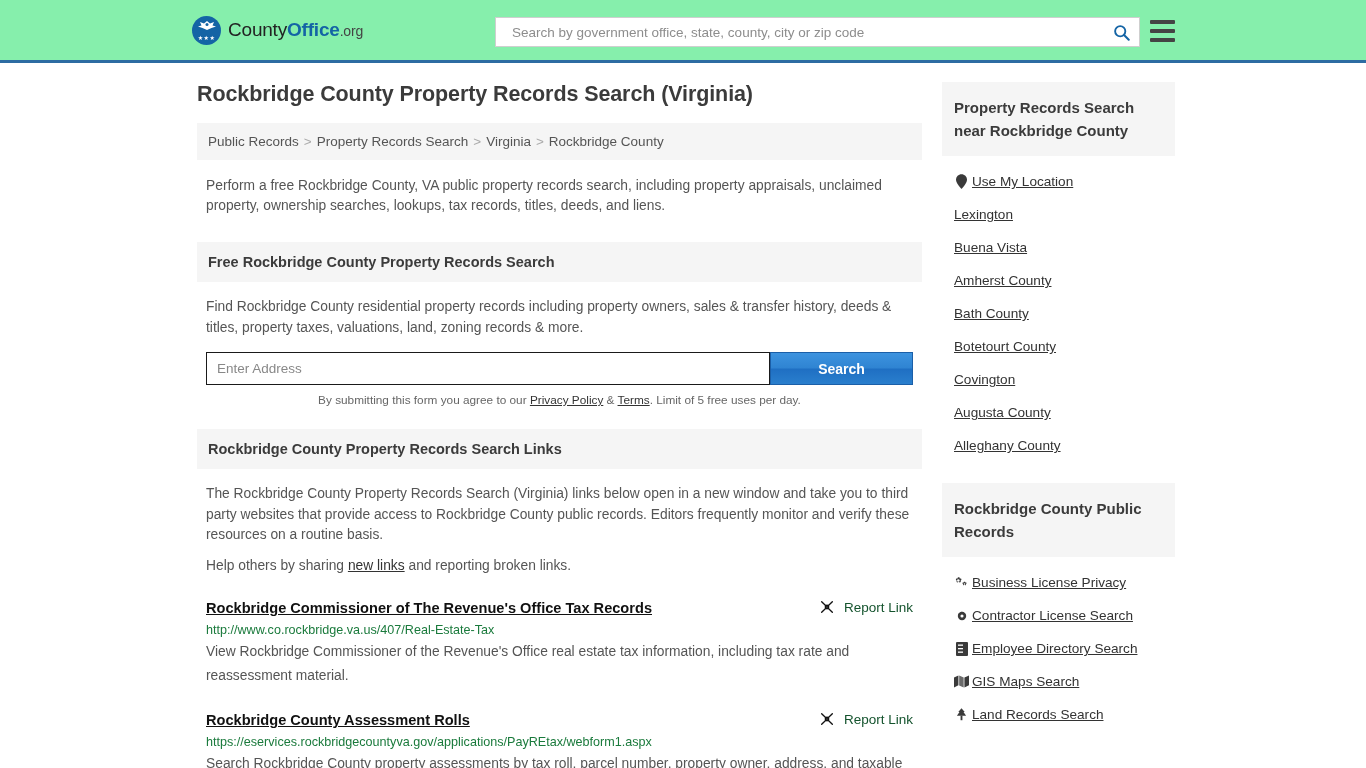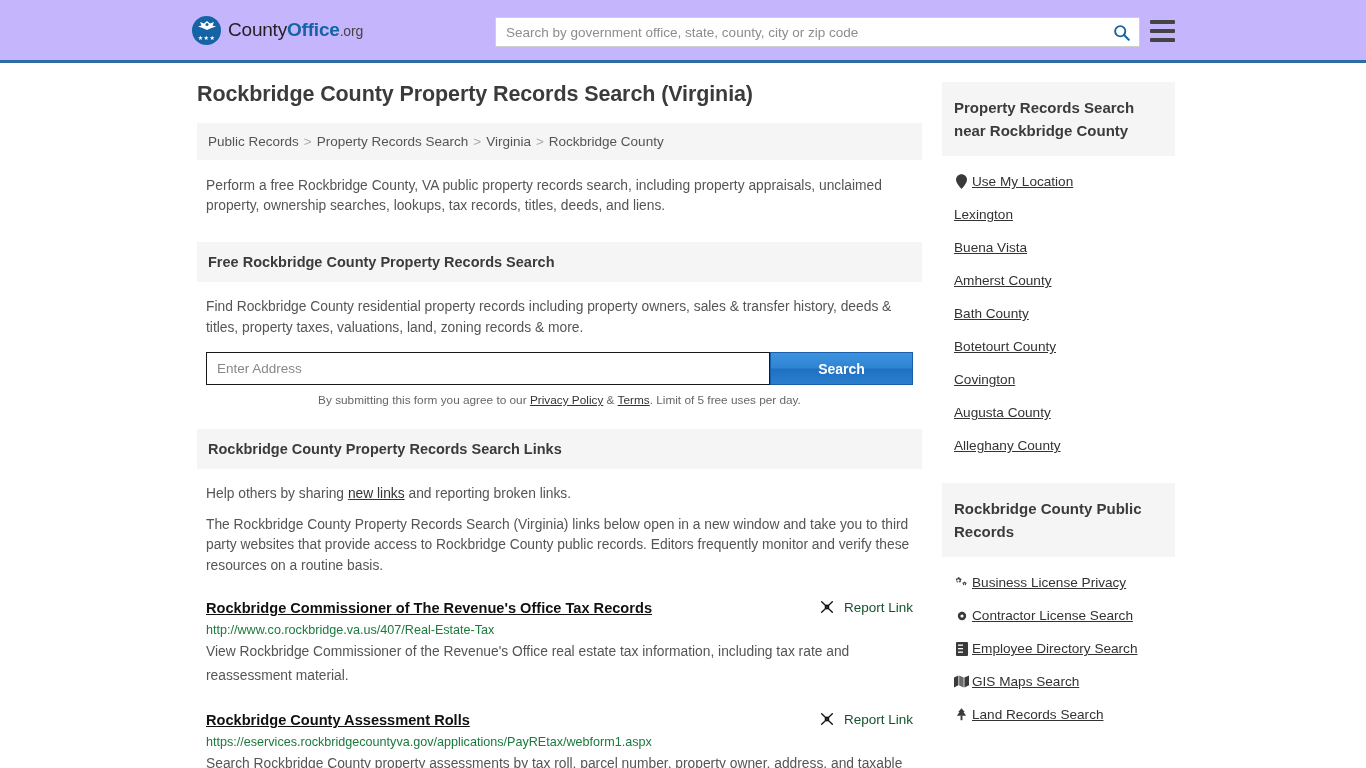--- a/index.html
+++ b/index.html
@@ -8,21 +8,21 @@
     width: 1366px; height: 768px;
     overflow: hidden;
     background: #ffffff;
     font-family: "Liberation Sans", sans-serif;
     color: #333;
   }
 
   
   .site-header {
     height: 63px;
-    background: #c4b5fd;
+    background: #86efac;
     border-bottom: 3px solid #2d6ca2;
     display: flex;
     align-items: center;
     position: relative;
   }
   .logo-wrap {
     display: flex;
     align-items: center;
     margin-left: 192px;
     text-decoration: none;
@@ -71,21 +71,21 @@
     background: #fff;
     border: 1px solid #cfcfcf;
     display: flex;
     align-items: center;
   }
   .header-search input {
     flex: 1 1 auto;
     border: none;
     outline: none;
     height: 100%;
-    padding: 0 10px;
+    padding: 0 16px;
     font-size: 13.5px;
     font-family: "Liberation Sans", sans-serif;
     color: #444;
     background: transparent;
   }
   .header-search input::placeholder { color: #8d8d8d; }
   .hdr-search-btn {
     width: 36px; height: 100%;
     background: transparent;
     border: none;
@@ -324,22 +324,22 @@
     </div>
 
     <div class="addr-form">
       <input class="addr-input" type="text" placeholder="Enter Address" style="">
       <button class="addr-submit">Search</button>
     </div>
     <div class="form-disclaimer"><span>By submitting this form you agree to our </span><a>Privacy Policy</a><span> &amp; </span><a>Terms</a><span>. Limit of 5 free uses per day.</span></div>
 
     <div class="panel-head">Rockbridge County Property Records Search Links</div>
     <div class="panel-body">
+      <p>The Rockbridge County Property Records Search (Virginia) links below open in a new window and take you to third party websites that provide access to Rockbridge County public records. Editors frequently monitor and verify these resources on a routine basis.</p>
       <p><span>Help others by sharing </span><a>new links</a><span> and reporting broken links.</span></p>
-      <p>The Rockbridge County Property Records Search (Virginia) links below open in a new window and take you to third party websites that provide access to Rockbridge County public records. Editors frequently monitor and verify these resources on a routine basis.</p>
     </div>
 
     <div class="result">
       <div class="result-head">
         <a class="result-title">Rockbridge Commissioner of The Revenue's Office Tax Records</a>
         <span class="report-link">
           <svg width="16" height="16" viewBox="0 0 24 24">
             <path d="M4 4 L11 11 M13 13 L20 20" stroke="#111" stroke-width="2" fill="none" stroke-linecap="round"></path>
             <path d="M20 4 L13 11 M11 13 L4 20" stroke="#111" stroke-width="2" fill="none" stroke-linecap="round"></path>
             <circle cx="12" cy="12" r="2.6" fill="none" stroke="#111" stroke-width="2"></circle>

